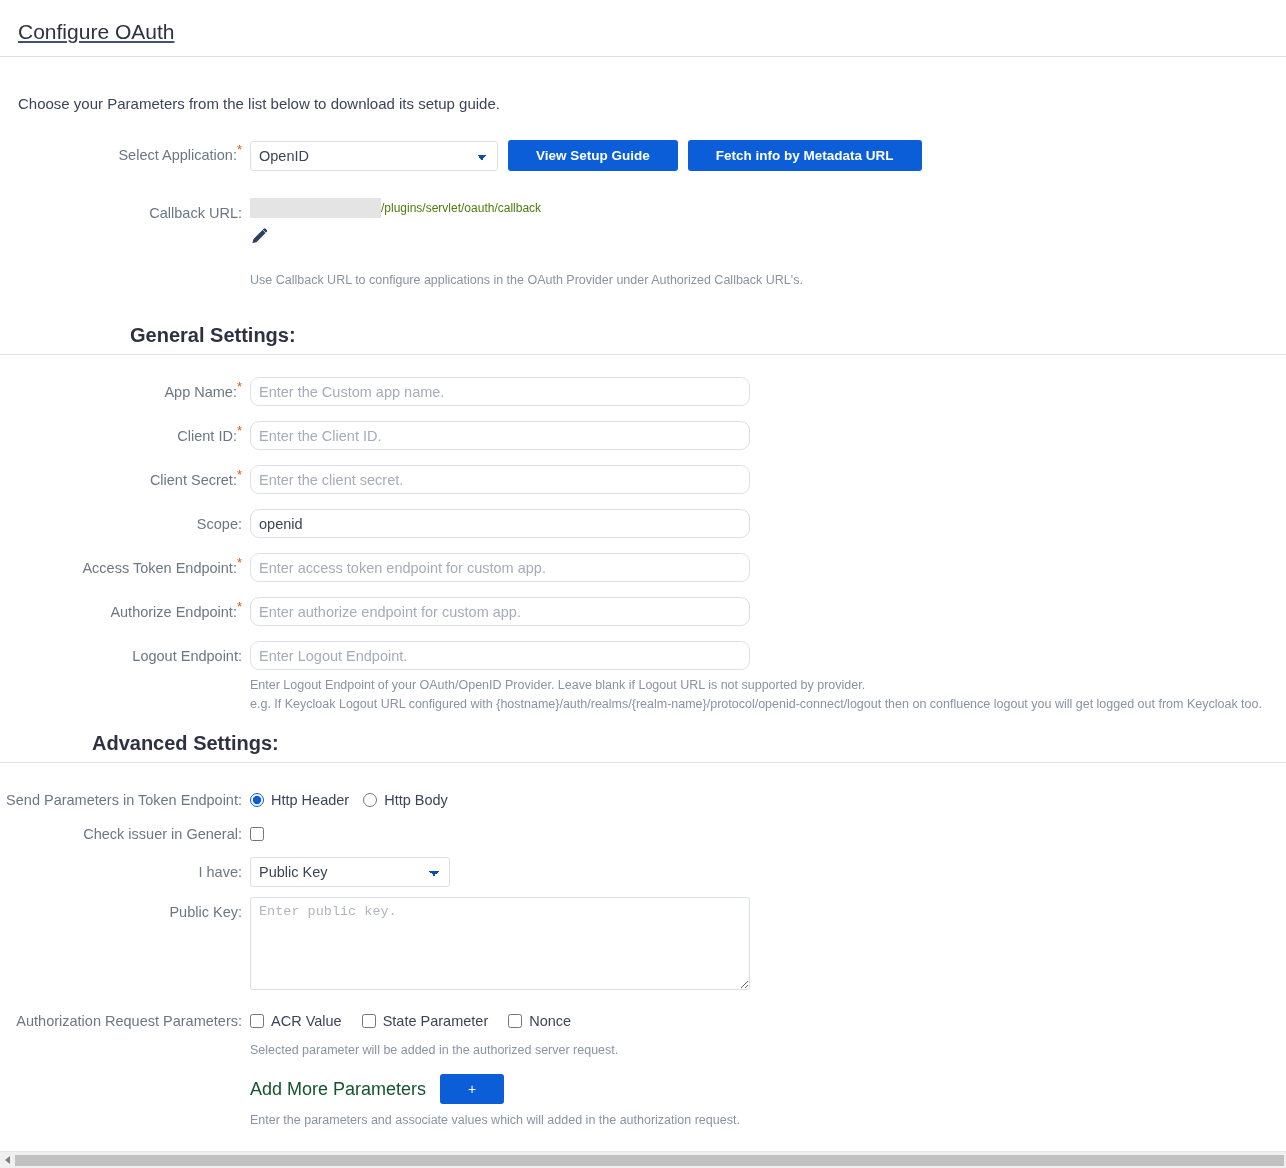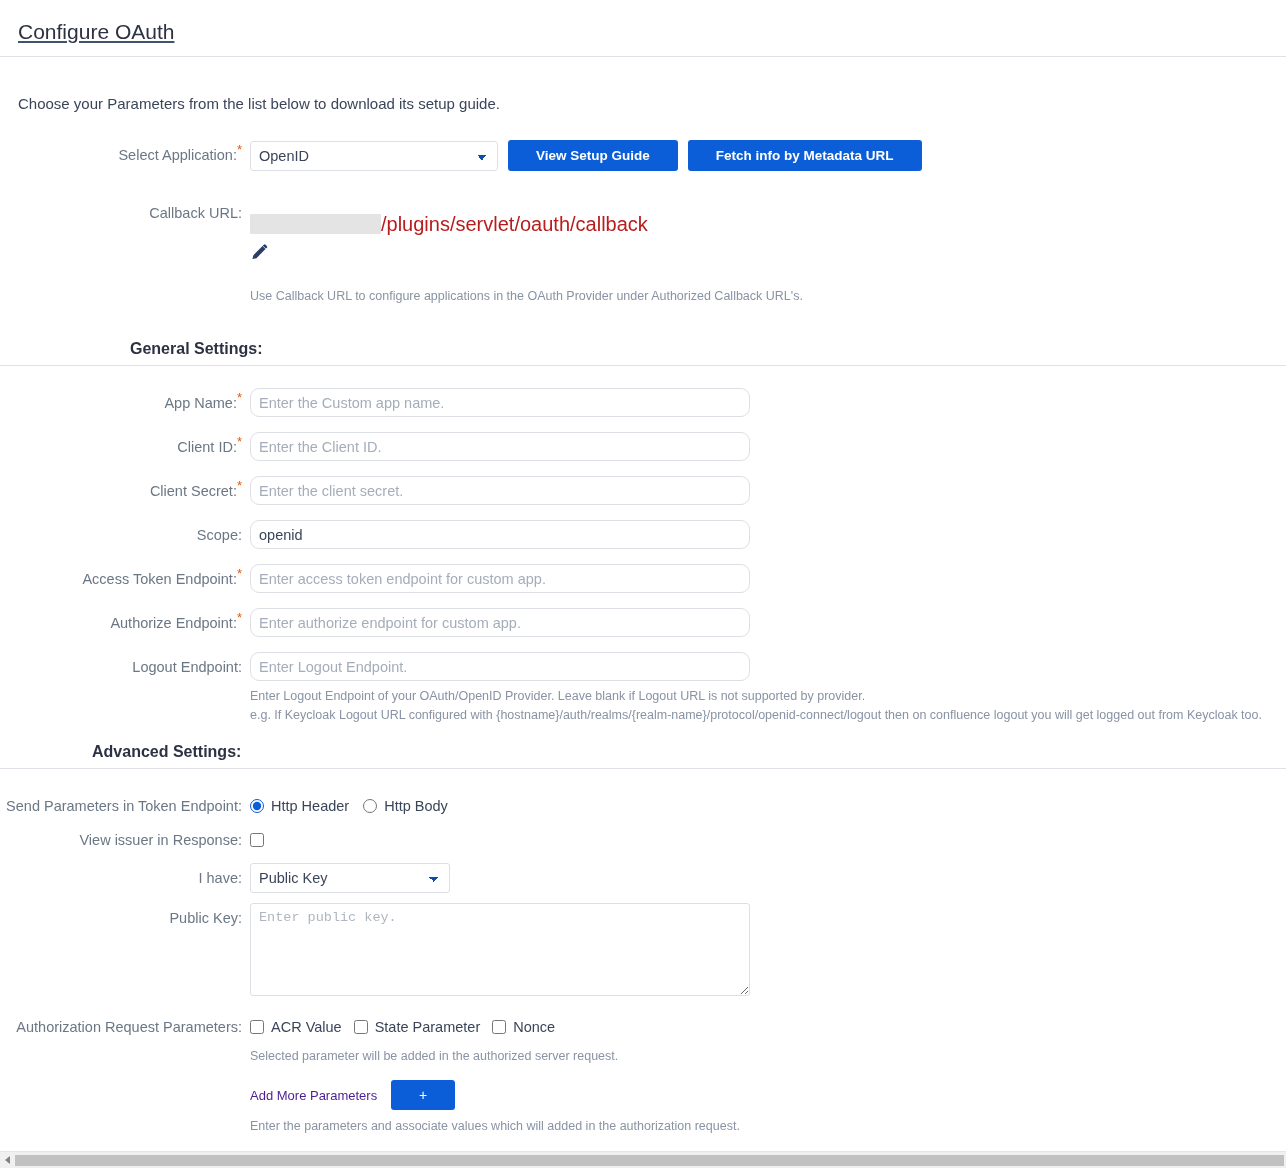--- a/index.html
+++ b/index.html
@@ -158,24 +158,23 @@
     margin-top: 28px;
   }
   .app-row .row-label { line-height: 30px; }
   .app-controls { display: flex; align-items: center; gap: 10px; }
 
   
   .cb-row { margin-top: 27px; }
   .cb-line {
     display: flex;
     align-items: center;
-    font-size: 20px;
-    color: #b91c1c;
+    font-size: 12px;
+    color: #4d7c0f;
     line-height: 20px;
-    margin-top: 16px;
   }
   .redacted {
     display: inline-block;
     width: 131px;
     height: 20px;
     background: #e4e4e4;
     border-radius: 1px;
   }
   .pencil {
     margin-top: 8px;
@@ -190,21 +189,21 @@
   }
   .cb-hint { margin-top: 21px; }
 
   
   .section {
     margin-top: 34px;
     border-bottom: 1px solid #dfe1e6;
     padding-bottom: 7px;
   }
   .section-title {
-    font-size: 16px;
+    font-size: 20px;
     font-weight: bold;
     color: #2d3142;
     margin-left: 130px;
   }
   .section-title.adv { margin-left: 92px; }
 
   .general-body { margin-top: 22px; }
   .adv-body { margin-top: 22px; }
 
   
@@ -242,30 +241,30 @@
     color: #3b4559;
     resize: both;
     outline: none;
   }
   textarea.pk::placeholder { color: #b0b6c0; }
 
   
   .chk-row {
     display: flex;
     align-items: center;
-    gap: 12px;
+    gap: 20px;
     height: 26px;
   }
   .addparam-row {
     display: flex;
     align-items: center;
     gap: 14px;
     margin-top: 17px;
   }
-  .addparam-label { font-size: 13px; color: #4c1d95; }
+  .addparam-label { font-size: 18px; color: #14532d; }
 
   .hint-sm { font-size: 12.5px; color: #8993a4; margin-top: 9px; }
 
   
   .footer-row {
     display: flex;
     align-items: center;
     gap: 28px;
     margin-top: 26px;
   }
@@ -426,21 +425,21 @@
         <span>Http Header</span>
       </label>
       <label class="opt">
         <input type="radio" name="sendparams" style="">
         <span>Http Body</span>
       </label>
     </div>
   </div>
 
   <div class="row" style="margin-top:4px">
-    <div class="row-label">View issuer in Response:</div>
+    <div class="row-label">Check issuer in General:</div>
     <div class="row-field" style="padding-top:8px">
       <input type="checkbox" style="">
     </div>
   </div>
 
   <div class="row" style="margin-top:8px">
     <div class="row-label">I have:</div>
     <div class="row-field">
       <select class="sel" id="ihave-select">
         <option>Public Key</option>

